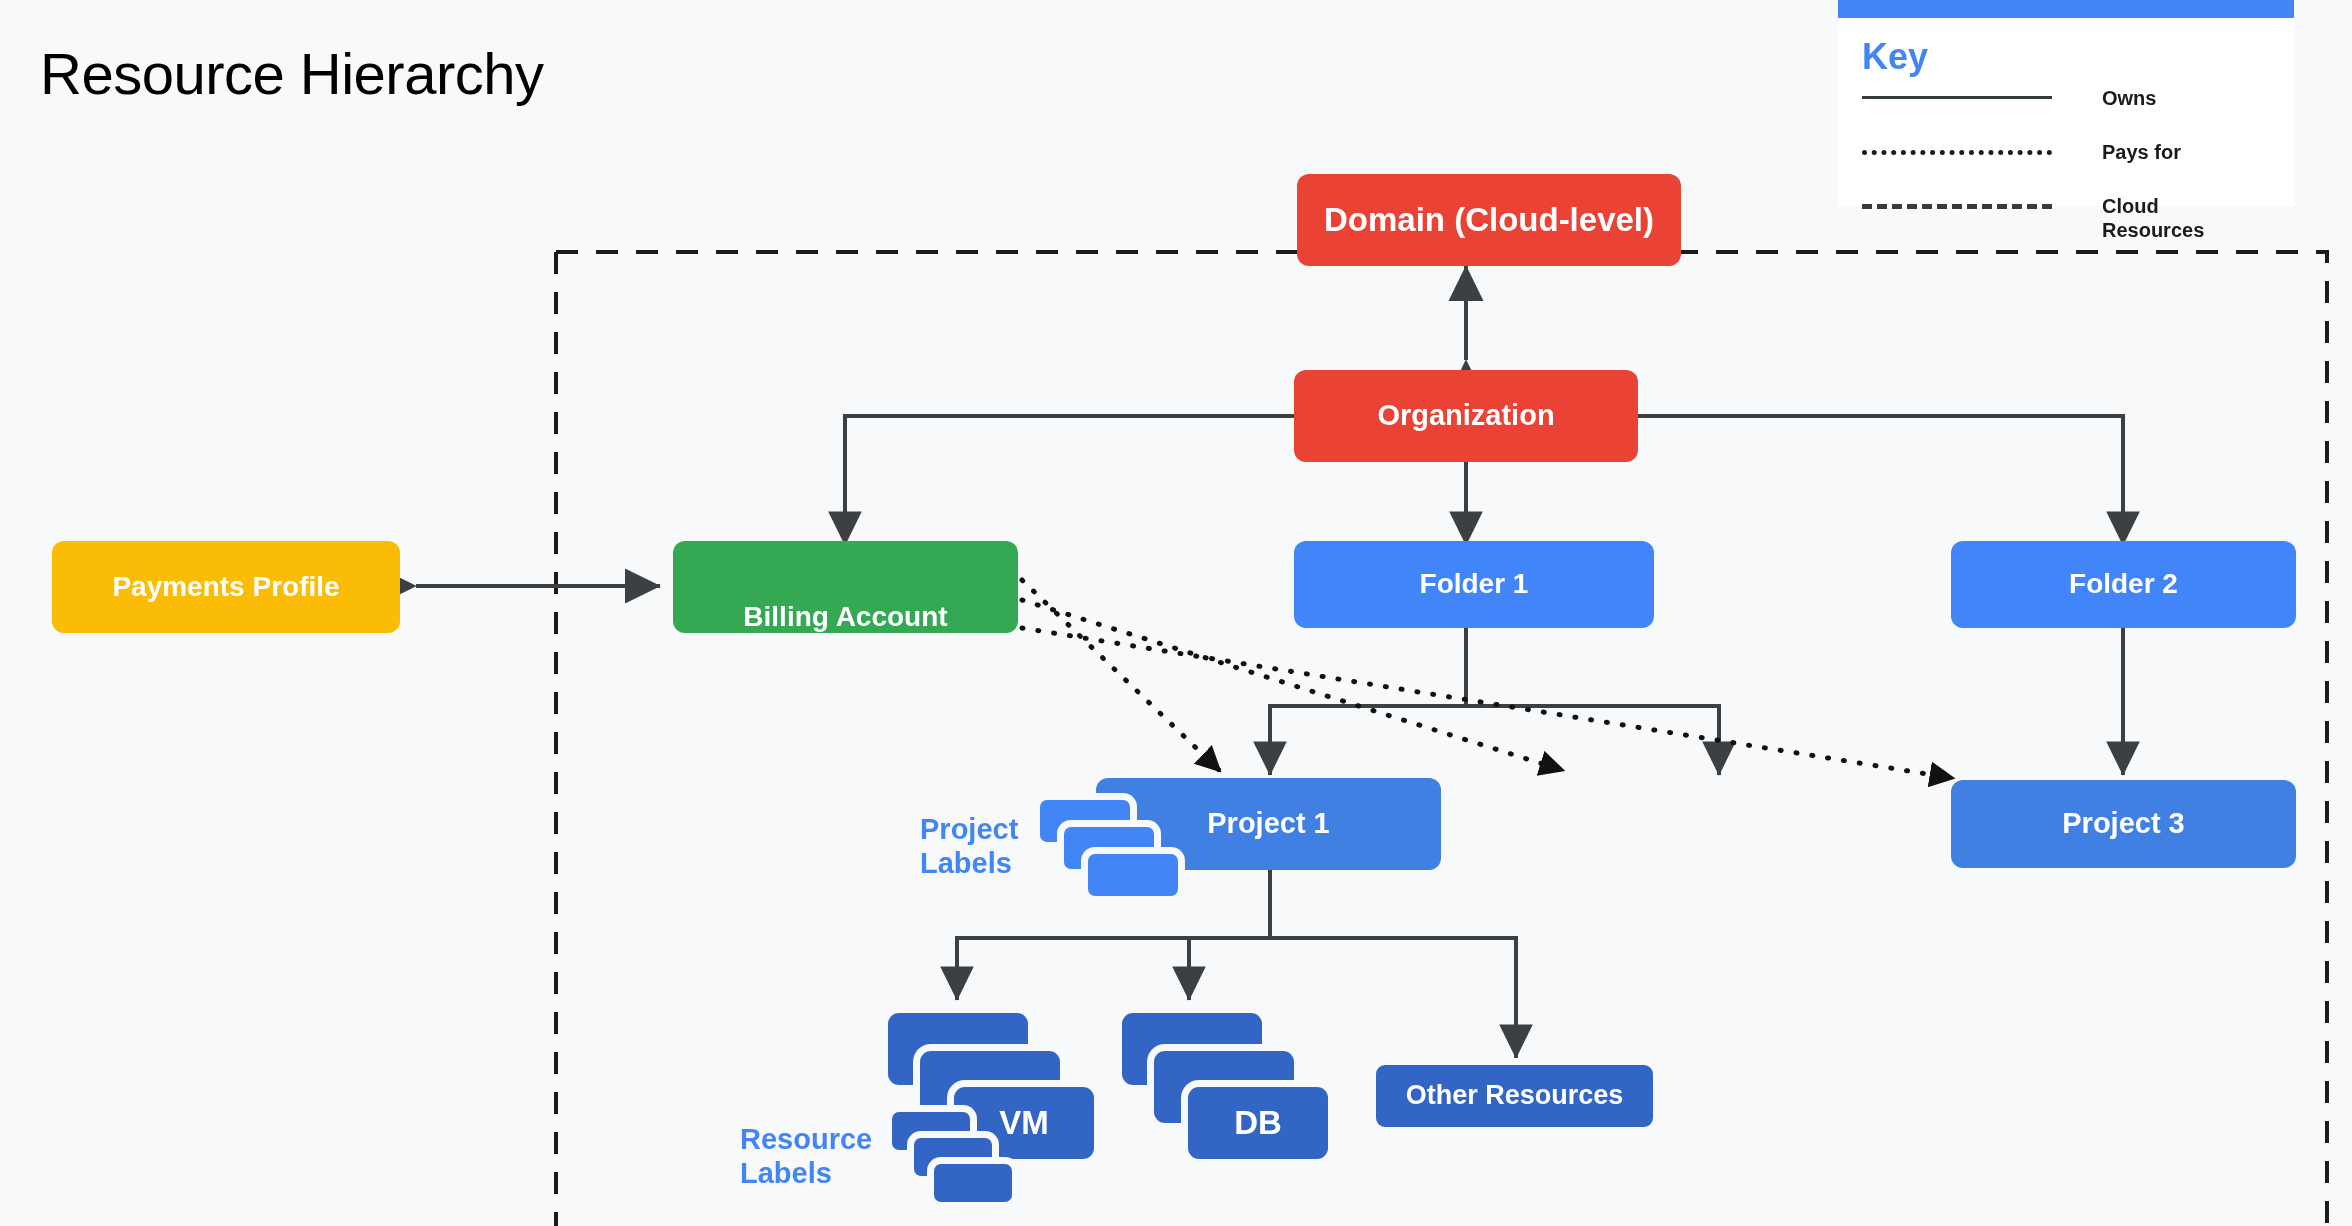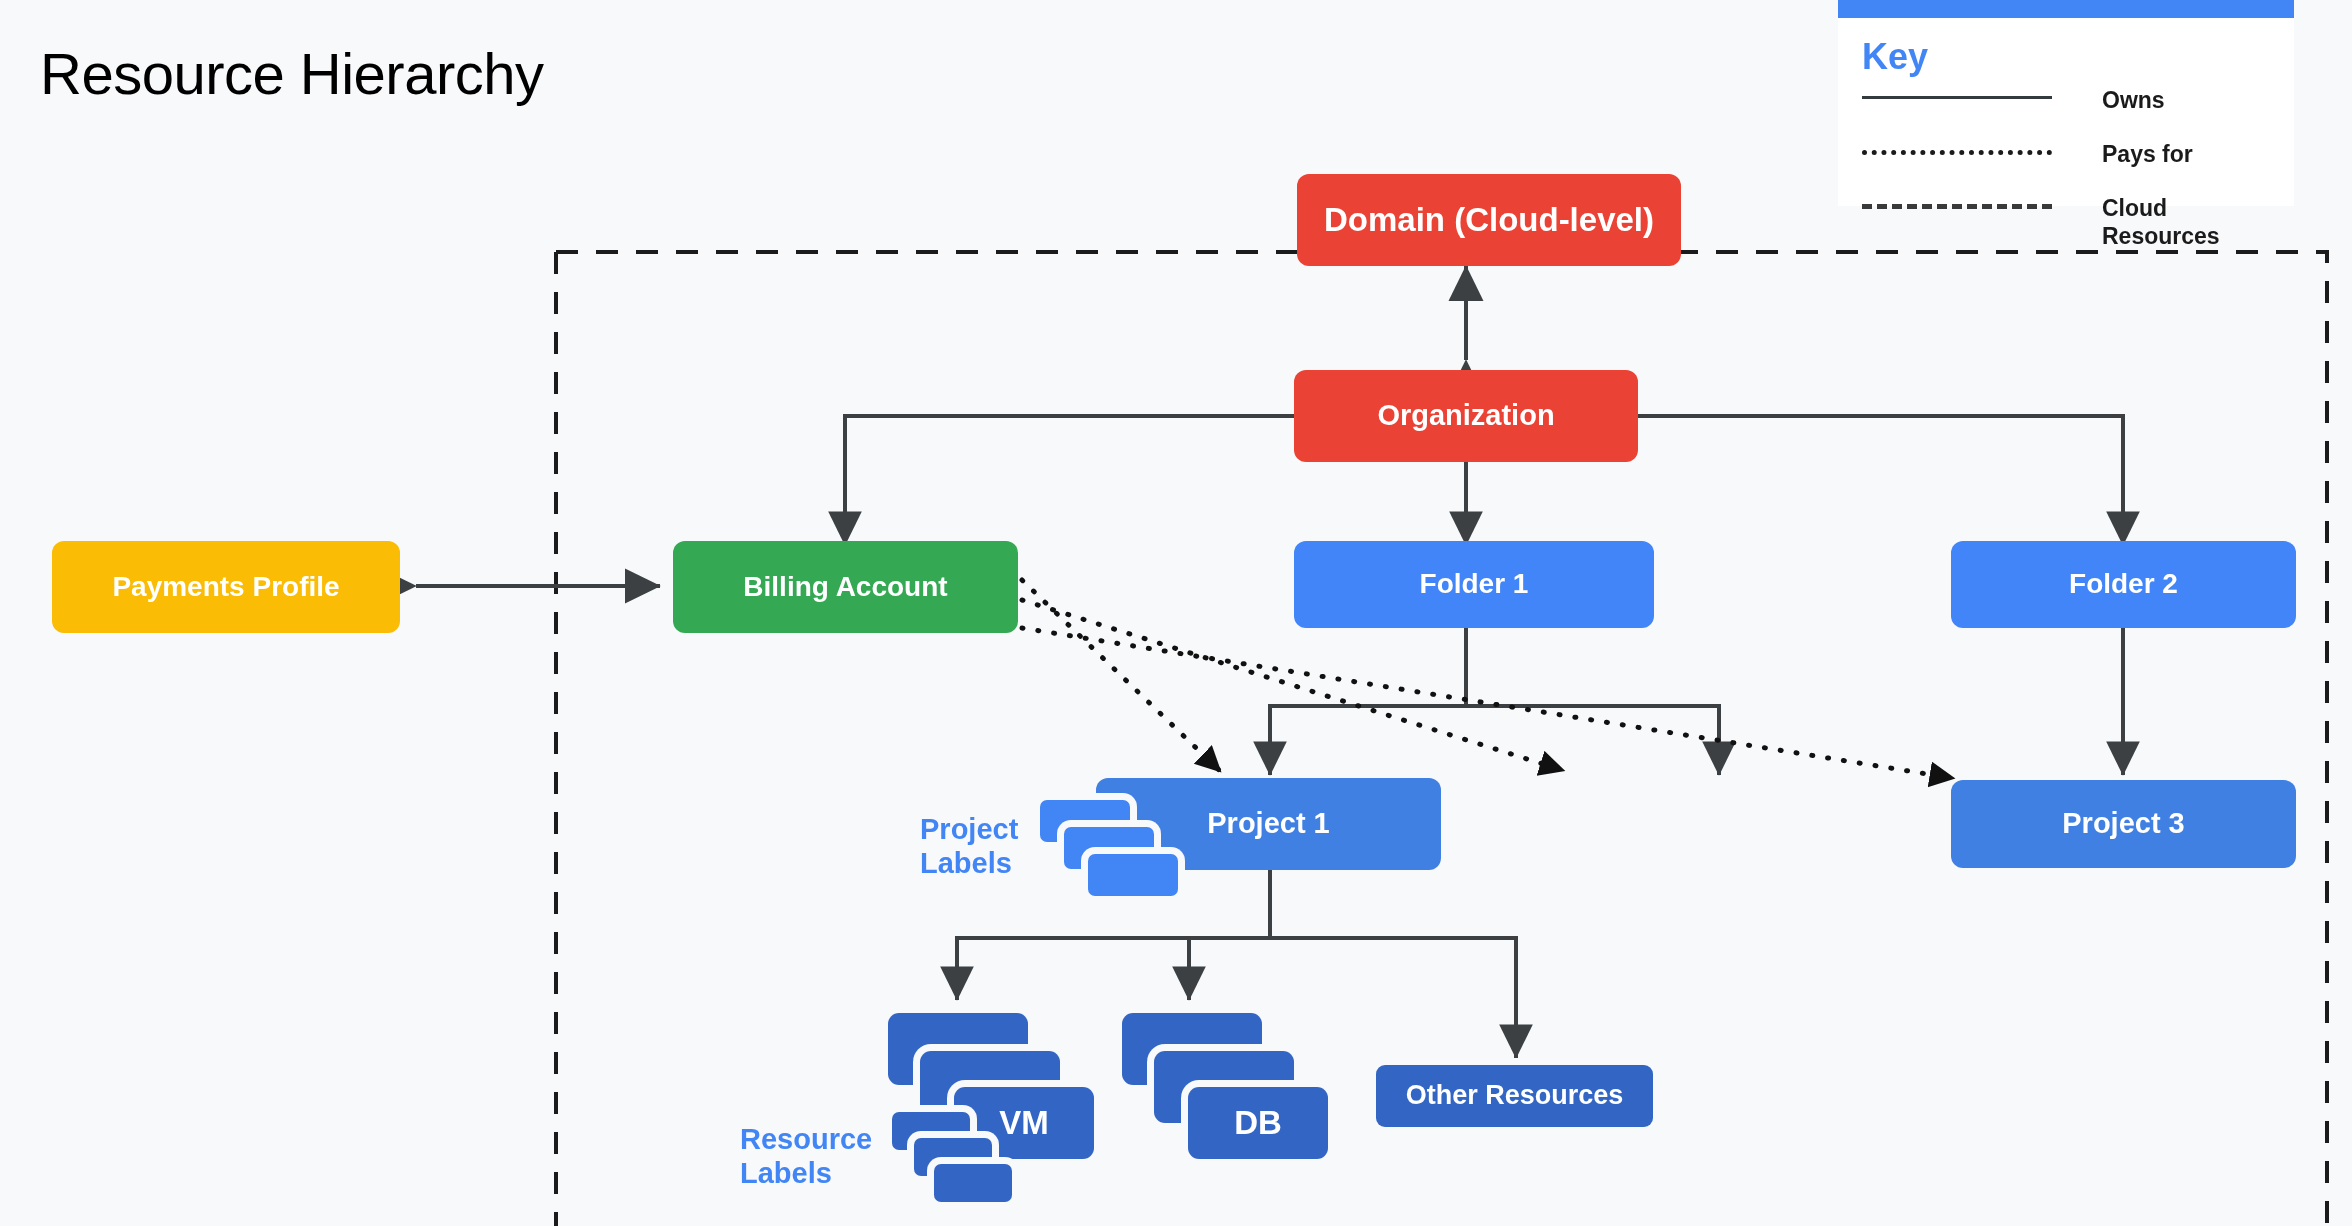--- a/index.html
+++ b/index.html
@@ -76,21 +76,21 @@
   #legend .key-title{
     position:absolute;left:24px;top:18px;
     color:#4285F4;font-size:36px;font-weight:bold;
   }
   .legend-row{position:absolute;left:24px;width:412px;display:flex;align-items:flex-start;}
   .legend-sample{width:190px;flex:none;margin-top:10px;}
   .legend-sample .ln{height:0;border-top:3px solid #333B3F;}
   .legend-sample .ln.dotted{border-top:5px dotted #1b1b1b;}
   .legend-sample .ln.dashed{border-top:5px dashed #3a3a3a;}
   .legend-text{
-    font-size:23px;font-weight:bold;color:#1b1b1b;
+    font-size:20px;font-weight:bold;color:#1b1b1b;
     margin-left:50px;line-height:1.22;
   }
 </style>
 </head>
 <body>
 
 <div id="stage">
 
   <div id="page-title">Resource Hierarchy</div>
 
@@ -137,21 +137,21 @@
   </div>
 
   <div class="node red" style="left:1294px;top:370px;width:344px;height:92px;font-size:29px;">
     <span>Organization</span>
   </div>
 
   <div class="node yellow" style="left:52px;top:541px;width:348px;height:92px;font-size:28px;">
     <span>Payments Profile</span>
   </div>
 
-  <div class="node green" style="left:673px;top:541px;width:345px;height:92px;font-size:28px;">
+  <div class="node green" style="left:673px;top:541px;width:345px;height:92px;font-size:28px;align-items:flex-end;">
     <span>Billing Account</span>
   </div>
 
   <div class="node blue-light" style="left:1294px;top:541px;width:360px;height:87px;font-size:28px;">
     <span>Folder 1</span>
   </div>
 
   <div class="node blue-light" style="left:1951px;top:541px;width:345px;height:87px;font-size:28px;">
     <span>Folder 2</span>
   </div>

